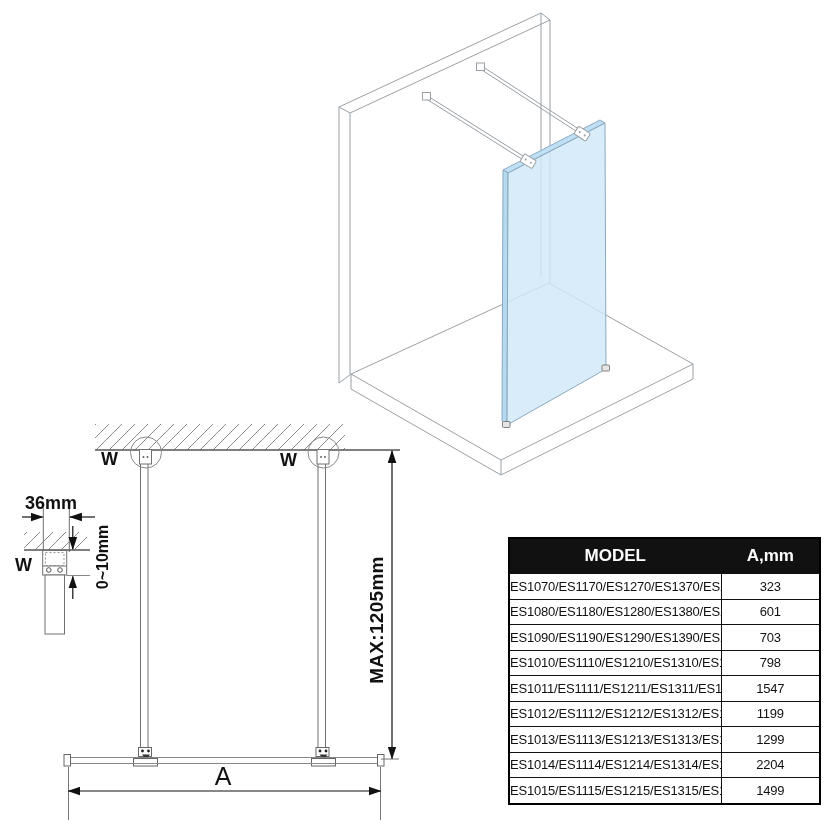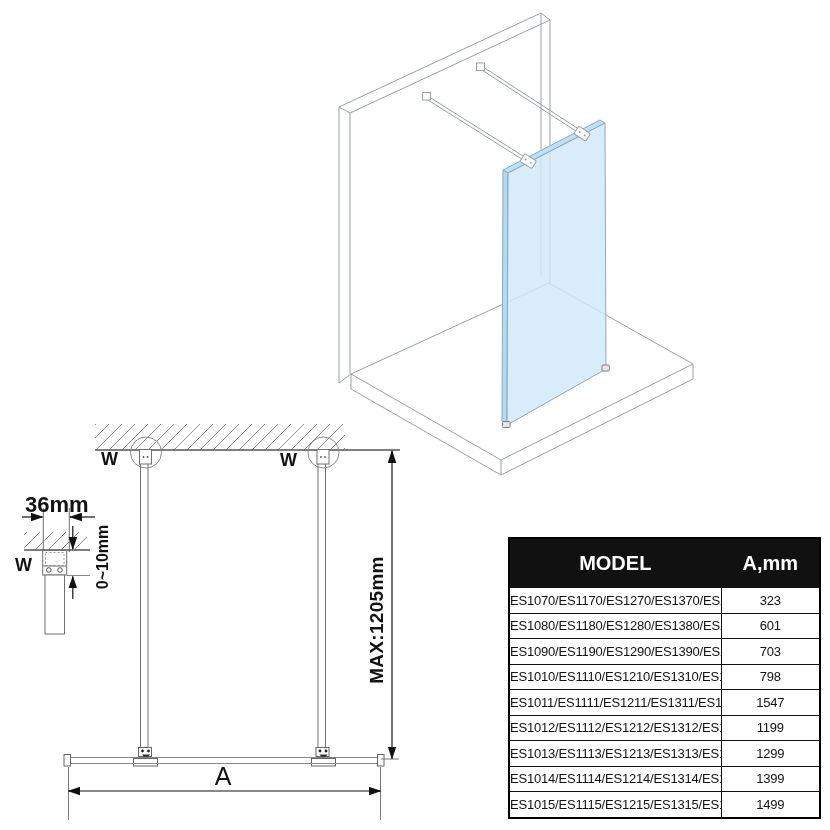--- a/index.html
+++ b/index.html
@@ -4,22 +4,22 @@
 <style>
   html,body{margin:0;padding:0;background:#fff;}
   .canvas{position:relative;width:830px;height:830px;background:#fff;overflow:hidden;
           font-family:"Liberation Sans",sans-serif;color:#111;}
   svg{position:absolute;left:0;top:0;}
   .lbl{position:absolute;font-weight:bold;color:#111;white-space:nowrap;line-height:1;}
   .lbl.rot{transform:rotate(-90deg);text-align:center;}
   .lbl.plain{font-weight:normal;}
   .sizes{position:absolute;left:508px;top:537px;width:311px;border-collapse:collapse;
          table-layout:fixed;border:2.5px solid #000;font-family:"Liberation Sans",sans-serif;}
-  .sizes th{background:#111;color:#fff;font-size:20px;font-weight:bold;height:26px;
-            border:1.6px solid #111;padding:11px;}
+  .sizes th{background:#111;color:#fff;font-size:17px;font-weight:bold;height:26px;
+            border:1.6px solid #111;padding:4px;}
   .sizes td{border:1.6px solid #111;font-size:13px;color:#111;height:24.5px;text-align:center;
             padding:0;white-space:nowrap;overflow:hidden;letter-spacing:-0.2px;}
   .sizes col.c-model{width:212px;}
   .sizes col.c-a{width:99px;}
 </style>
 </head>
 <body>
 
 <div class="canvas">
 
@@ -167,21 +167,21 @@
         <path d="M66.7,575.5 L90,575.5" stroke="#888" stroke-width="1"></path>
         <path d="M72.8,526 L72.8,549" marker-end="url(#arr)"></path>
         <path d="M72.8,599 L72.8,576.5" marker-end="url(#arr)"></path>
       </g>
     </g>
   </svg>
 
   <div class="lbl" style="left:101px;top:450px;font-size:18px;">W</div>
   <div class="lbl" style="left:280px;top:451px;font-size:18px;">W</div>
   <div class="lbl" style="left:15px;top:556px;font-size:18px;">W</div>
-  <div class="lbl" style="left:25px;top:494px;font-size:22px;">36mm</div>
+  <div class="lbl" style="left:25px;top:494px;font-size:18px;">36mm</div>
   <div class="lbl rot" style="left:60px;top:548px;width:88px;height:18px;font-size:16px;">0~10mm</div>
   <div class="lbl rot" style="left:302px;top:610px;width:150px;height:20px;font-size:19px;letter-spacing:0.3px;">MAX:1205mm</div>
   <div class="lbl plain" style="left:206px;top:764px;width:34px;font-size:25px;text-align:center;">A</div>
 
   <table class="sizes">
     <colgroup>
         <col class="c-model">
         <col class="c-a">
       </colgroup>
     <thead>
@@ -214,21 +214,21 @@
       <tr>
         <td>ES1012/ES1112/ES1212/ES1312/ES1512</td>
         <td>1199</td>
       </tr>
       <tr>
         <td>ES1013/ES1113/ES1213/ES1313/ES1513</td>
         <td>1299</td>
       </tr>
       <tr>
         <td>ES1014/ES1114/ES1214/ES1314/ES1514</td>
-        <td>1399</td>
+        <td>2204</td>
       </tr>
       <tr>
         <td>ES1015/ES1115/ES1215/ES1315/ES1515</td>
         <td>1499</td>
       </tr>
     </tbody>
   </table>
 
 </div>
 

